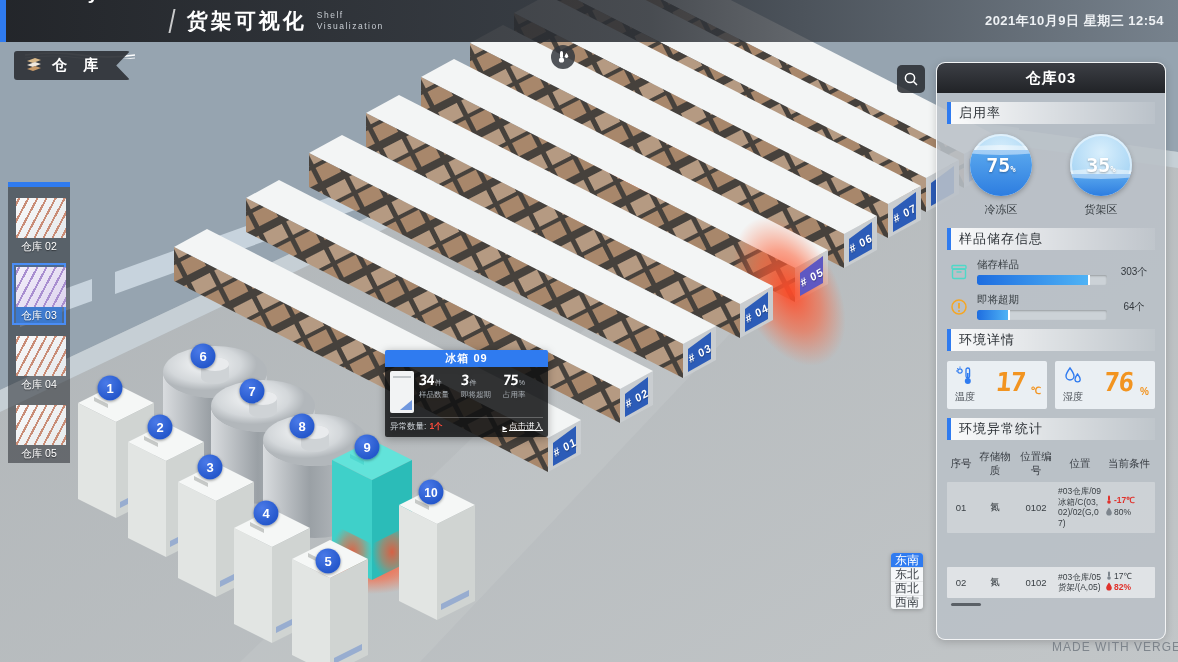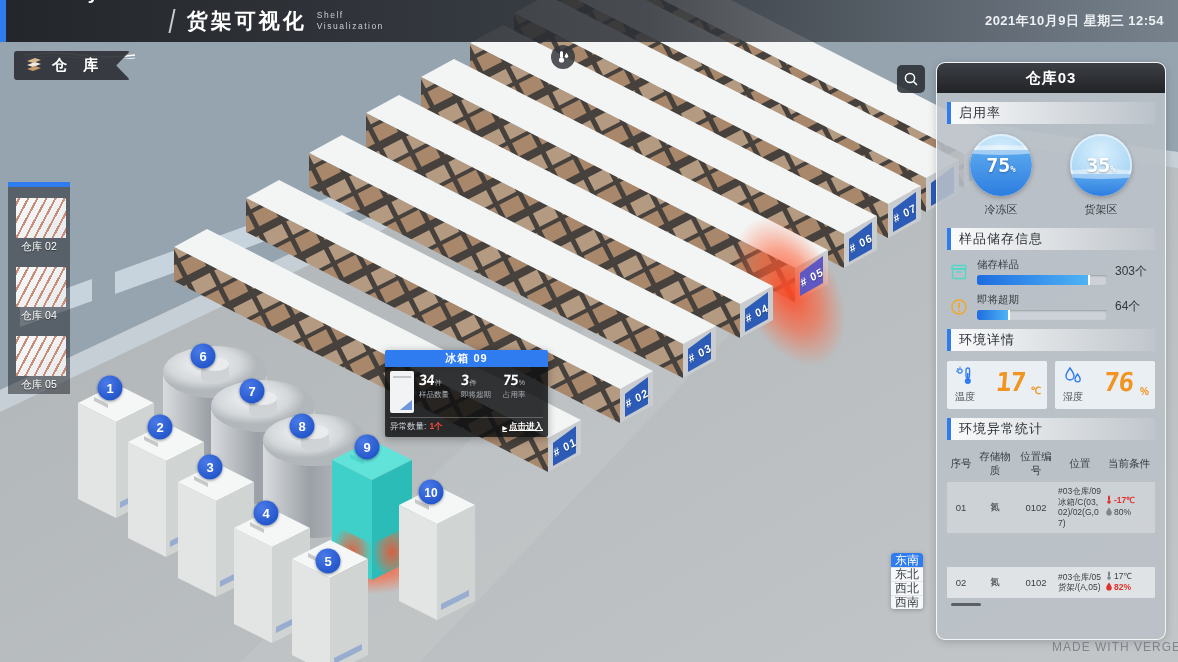--- a/index.html
+++ b/index.html
@@ -78,21 +78,21 @@
     border-width:0 0 10px 12px;border-color:transparent transparent #4f7fd8 transparent;opacity:.8;}
   .tt-stats{display:grid;grid-template-columns:1fr 1fr 1fr;flex:1;column-gap:2px;}
   .tt-stat{text-align:left;}
   .tt-num{color:#fff;font-family:"DejaVu Sans Mono",monospace;font-weight:bold;font-size:14px;
     transform:skewX(-5deg);display:inline-block;letter-spacing:-1px;}
   .tt-unit{color:#b9bec4;font-size:7px;margin-left:1px;}
   .tt-stat-label{color:#aab0b6;font-size:7.5px;margin-top:1px;white-space:nowrap;}
   .tt-foot{border-top:1px solid rgba(255,255,255,.25);margin-top:4px;padding-top:3px;
     display:flex;align-items:center;font-size:8.5px;color:#ced3d8;}
   .tt-alert{color:#ff4a3a;font-weight:bold;margin-left:3px;}
-  .tt-enter{margin-left:auto;color:#fff;font-weight:bold;text-decoration:underline;cursor:pointer;display:flex;align-items:center;gap:2px;}
+  .tt-enter{margin-left:auto;color:#fff;font-weight:normal;text-decoration:underline;cursor:pointer;display:flex;align-items:center;gap:2px;}
   .tt-enter::before{content:"▶";font-size:6px;text-decoration:none;}
 
   
   .panel{position:absolute;left:936px;top:62px;width:230px;height:578px;z-index:6;
     background:rgba(185,192,199,.88);border:1px solid rgba(255,255,255,.85);border-radius:9px;
     box-shadow:0 2px 8px rgba(0,0,0,.18);overflow:hidden;}
   .panel-title{height:30px;background:linear-gradient(#3c3f45,#212327);color:#fff;
     font-size:15px;font-weight:bold;display:flex;align-items:center;justify-content:center;
     letter-spacing:1px;border-radius:8px 8px 0 0;}
   .sec-head{margin:9px 10px 0 10px;height:22px;display:flex;align-items:center;
@@ -115,21 +115,21 @@
   .gauge-label{font-size:11px;color:#3a4045;}
 
   .store-row{display:flex;align-items:center;margin:8px 12px 0 12px;gap:8px;}
   .store-icon{width:20px;flex:none;display:flex;justify-content:center;}
   .store-mid{flex:1;}
   .store-label{font-size:10.5px;color:#3a4045;margin-bottom:3px;}
   .pbar{height:10px;background:#ccd2d7;border-radius:2px;box-shadow:inset 0 1px 2px rgba(0,0,0,.25);
     position:relative;overflow:hidden;}
   .pbar-fill{height:100%;background:linear-gradient(90deg,#1e6de0,#4fb3f5);
     border-right:2px solid #fff;border-radius:2px 0 0 2px;}
-  .store-val{width:38px;flex:none;text-align:left;font-size:12px;color:#33383d;}
+  .store-val{width:38px;flex:none;text-align:center;font-size:10px;color:#33383d;}
 
   .env-cards{display:flex;gap:8px;margin:10px 10px 0 10px;}
   .env-card{flex:1;height:48px;background:rgba(240,244,247,.9);border-radius:2px;
     padding:5px 8px 4px 8px;display:flex;flex-direction:column;justify-content:space-between;position:relative;}
   .env-top{display:flex;align-items:flex-start;justify-content:space-between;}
   .env-label{font-size:10px;color:#4a5057;position:absolute;left:8px;bottom:5px;}
   .seg{font-family:"DejaVu Sans Mono",monospace;font-weight:bold;color:#f29420;
     font-size:26px;line-height:1;transform:skewX(-5deg);letter-spacing:-1px;
     position:absolute;right:22px;top:8px;}
   .seg-unit{position:absolute;right:6px;bottom:12px;color:#f29420;font-size:10px;font-weight:bold;}
@@ -419,20 +419,24 @@
       <line x1="10.5" y1="10.5" x2="14" y2="14" stroke="#fff" stroke-width="1.5"></line>
     </svg>
   </div>
 
   <div class="sidebar">
     <div class="side-topbar"></div>
     <div class="side-item">
       <div class="thumb"></div>
       <div class="side-label">仓库 02</div>
     </div>
+    <div class="side-item selected">
+      <div class="thumb"></div>
+      <div class="side-label">仓库 03</div>
+    </div>
     <div class="side-item">
       <div class="thumb"></div>
       <div class="side-label">仓库 04</div>
     </div>
     <div class="side-item">
       <div class="thumb"></div>
       <div class="side-label">仓库 05</div>
     </div>
   </div>
 

